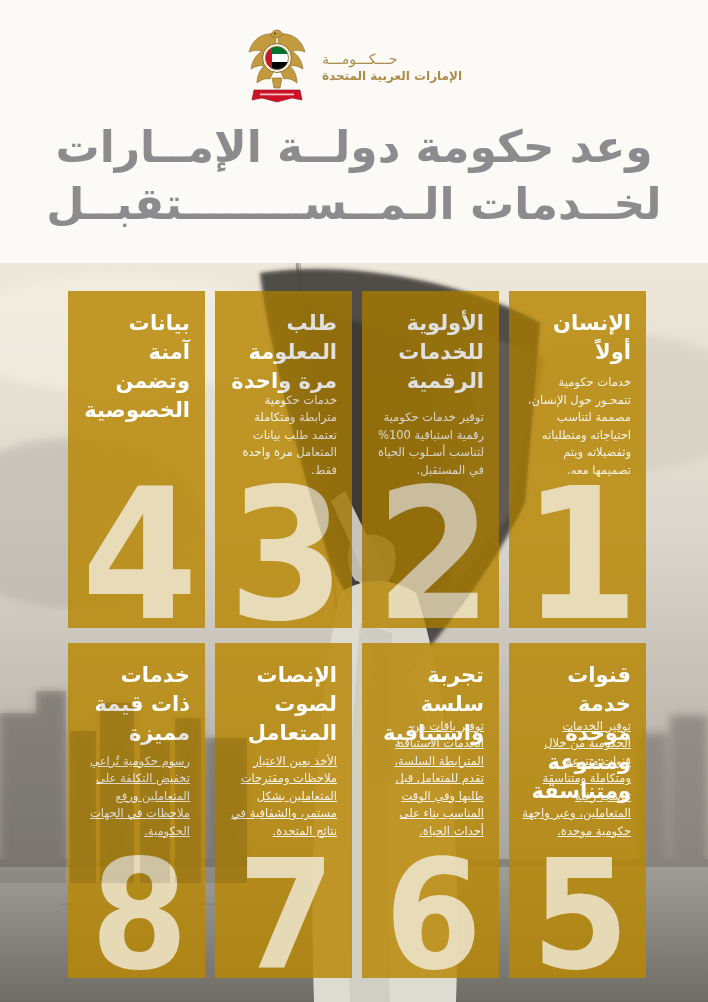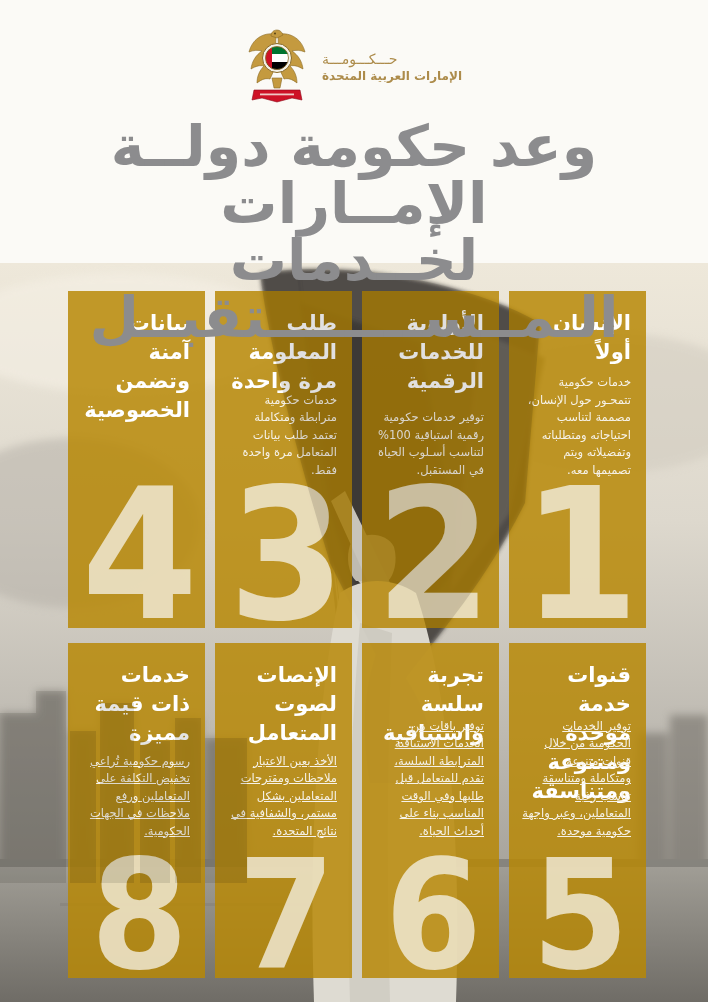--- a/index.html
+++ b/index.html
@@ -19,21 +19,21 @@
     display:flex;justify-content:center;align-items:center;gap:14px;
   }
   .emblem{width:62px;height:78px;flex:0 0 auto;}
   .gov-text{direction:rtl;text-align:left;color:#ad8c4b;}
   .gov-word{font-size:14px;letter-spacing:1px;line-height:1.3;}
   .gov-name{font-size:12px;font-weight:bold;line-height:1.4;}
   .title-block{
     position:absolute;top:118px;left:0;right:0;text-align:center;direction:rtl;
     color:#8c8c8e;font-weight:bold;
   }
-  .title-line{font-size:57px;line-height:57px;letter-spacing:0;}
+  .title-line{font-size:44px;line-height:57px;letter-spacing:0;}
   
   .photo{position:absolute;left:0;top:263px;width:708px;height:739px;z-index:1;}
   .photo-overlay{
     position:absolute;left:0;top:263px;width:708px;height:739px;z-index:3;
     opacity:.16;mix-blend-mode:multiply;pointer-events:none;
   }
   
   .cards-grid{
     position:absolute;left:68px;top:291px;width:578px;z-index:2;
     direction:rtl;

